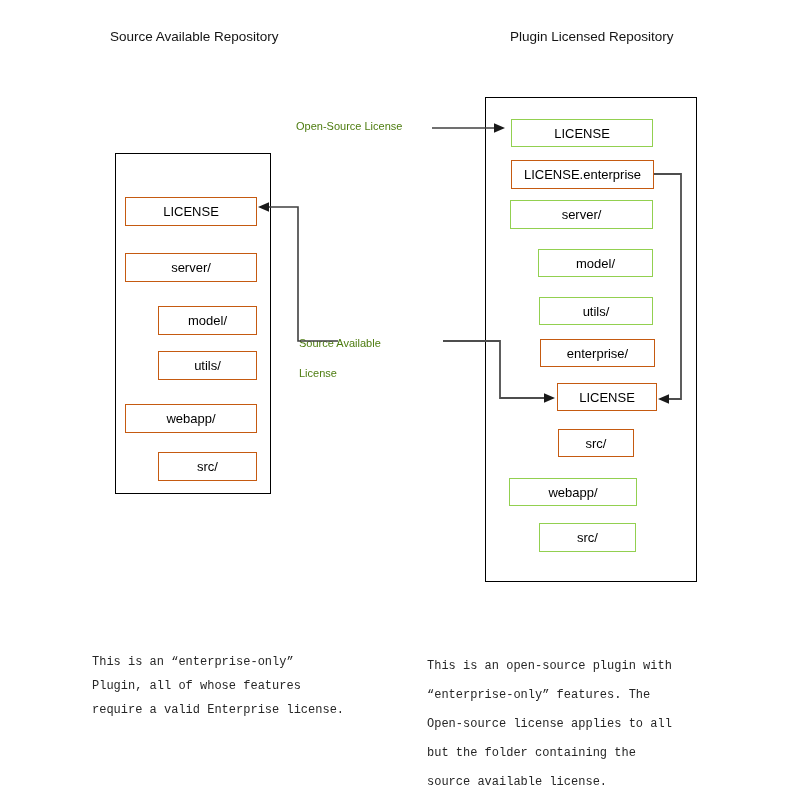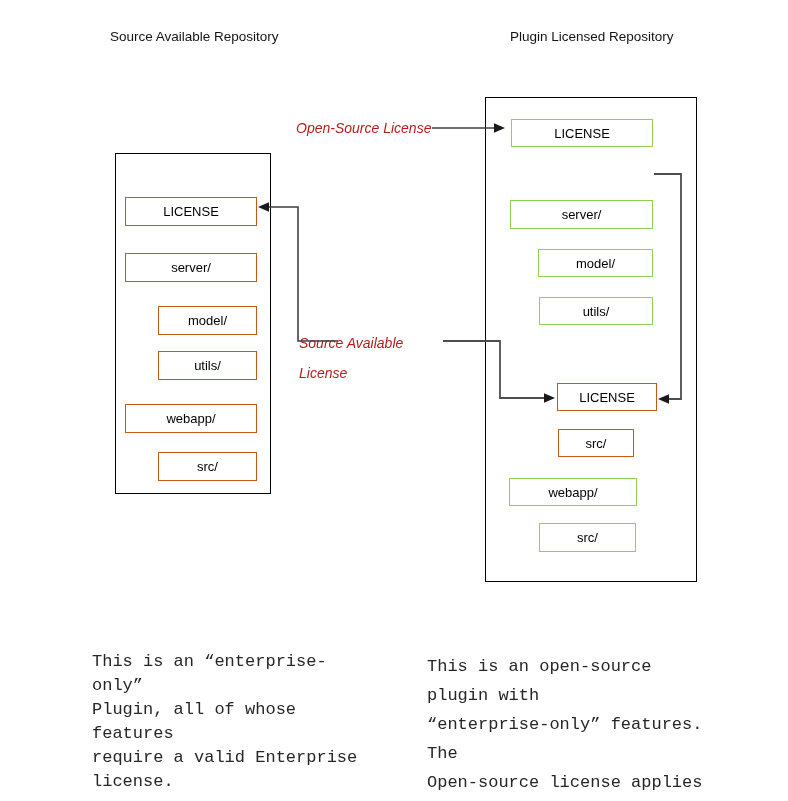--- a/index.html
+++ b/index.html
@@ -29,33 +29,32 @@
     display:flex;
     align-items:center;
     justify-content:center;
     font-size:13px;
     color:#000000;
     white-space:nowrap;
   }
   .b-orange{border:1.5px solid #C55A11;}
   .b-green{border:1.5px solid #92D050;}
   .conn-label{
-    font-size:14px;
-    color:#b91c1c;
+    font-size:11px;
+    color:#4d7c0f;
     white-space:nowrap;
-    font-style:italic;
   }
   .sa-label{
     text-align:left;
     white-space:pre-line;
     line-height:30px;
   }
   .note{
     font-family:"Liberation Mono", monospace;
-    font-size:17px;
+    font-size:12px;
     color:#262626;
     white-space:pre-line;
   }
   .note-left{line-height:24px;}
   .note-right{line-height:29px;}
   svg.wires{position:absolute;left:0;top:0;pointer-events:none;}
 </style>
 </head>
 <body>
 
@@ -69,23 +68,25 @@
   <div class="file-box b-orange" style="left:125px;top:197px;width:132px;">LICENSE</div>
   <div class="file-box b-orange" style="left:125px;top:253px;width:132px;">server/</div>
   <div class="file-box b-orange" style="left:158px;top:306px;width:99px;">model/</div>
   <div class="file-box b-orange" style="left:158px;top:351px;width:99px;">utils/</div>
   <div class="file-box b-orange" style="left:125px;top:404px;width:132px;">webapp/</div>
   <div class="file-box b-orange" style="left:158px;top:452px;width:99px;">src/</div>
 
   <div class="abs repo-outline" style="left:485px;top:97px;width:210px;height:483px;"></div>
 
   <div class="file-box b-green" style="left:511px;top:119px;width:142px;height:28px;">LICENSE</div>
+  <div class="file-box b-orange" style="left:511px;top:160px;width:143px;">LICENSE.enterprise</div>
   <div class="file-box b-green" style="left:510px;top:200px;width:143px;">server/</div>
   <div class="file-box b-green" style="left:538px;top:249px;width:115px;height:28px;">model/</div>
   <div class="file-box b-green" style="left:539px;top:297px;width:114px;height:28px;">utils/</div>
+  <div class="file-box b-orange" style="left:540px;top:339px;width:115px;height:28px;">enterprise/</div>
   <div class="file-box b-orange" style="left:557px;top:383px;width:100px;height:28px;">LICENSE</div>
   <div class="file-box b-orange" style="left:558px;top:429px;width:76px;height:28px;">src/</div>
   <div class="file-box b-green" style="left:509px;top:478px;width:128px;height:28px;">webapp/</div>
   <div class="file-box b-green" style="left:539px;top:523px;width:97px;">src/</div>
 
   <div class="abs conn-label" style="left:296px;top:120px;">Open-Source License</div>
   <div class="abs conn-label sa-label" style="left:299px;top:328px;width:144px;">Source Available
 License</div>
 
   <svg class="wires" width="788" height="801" viewBox="0 0 788 801">

